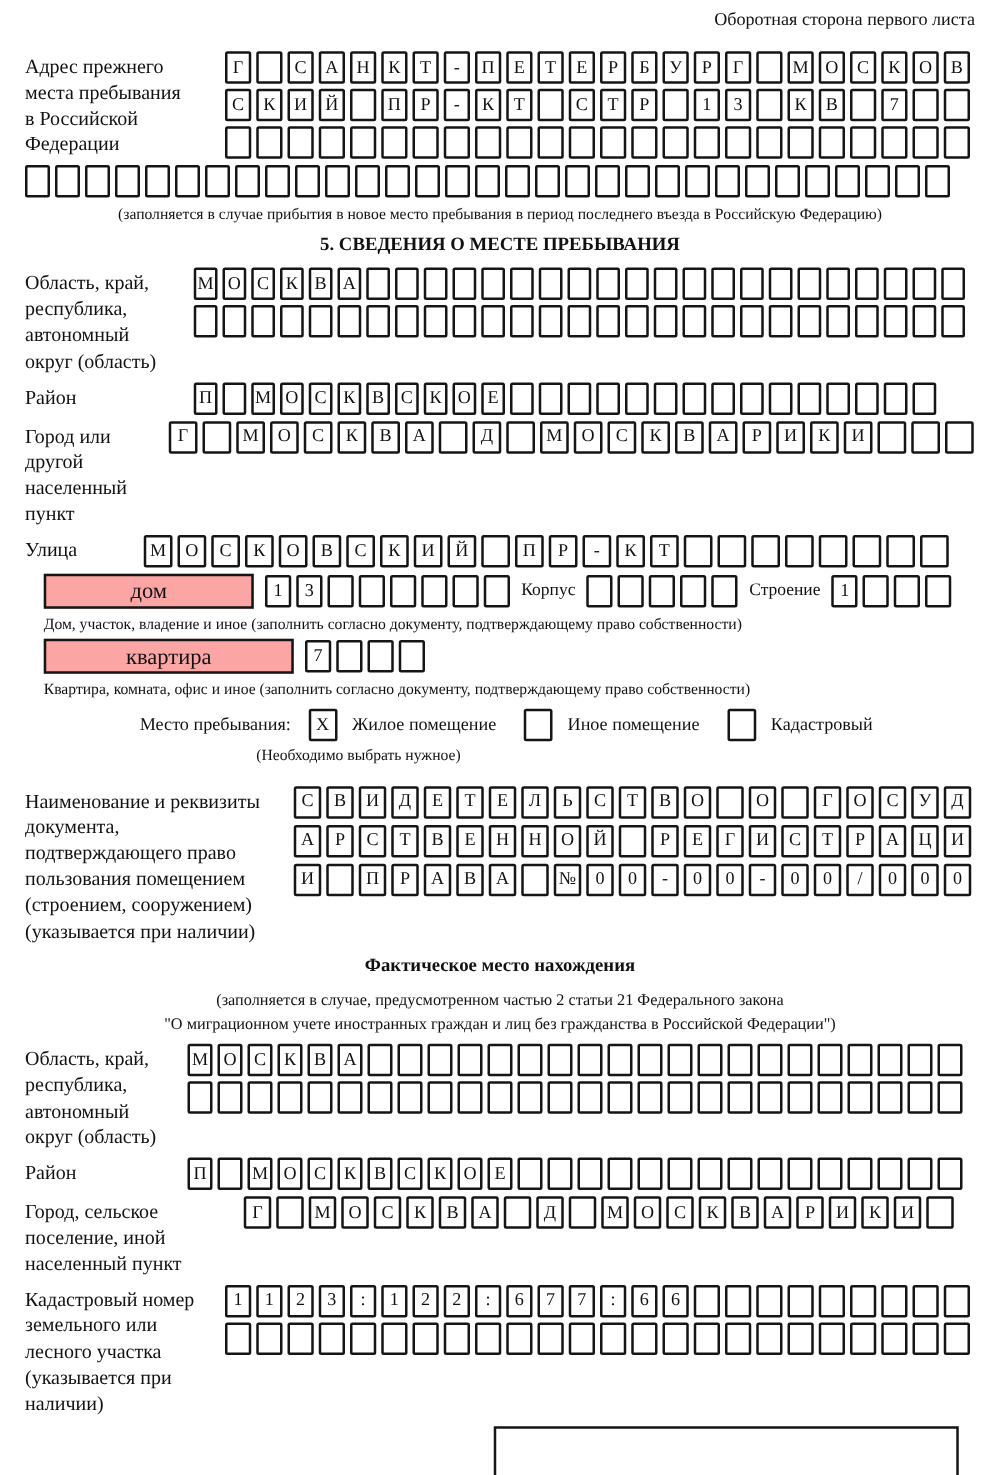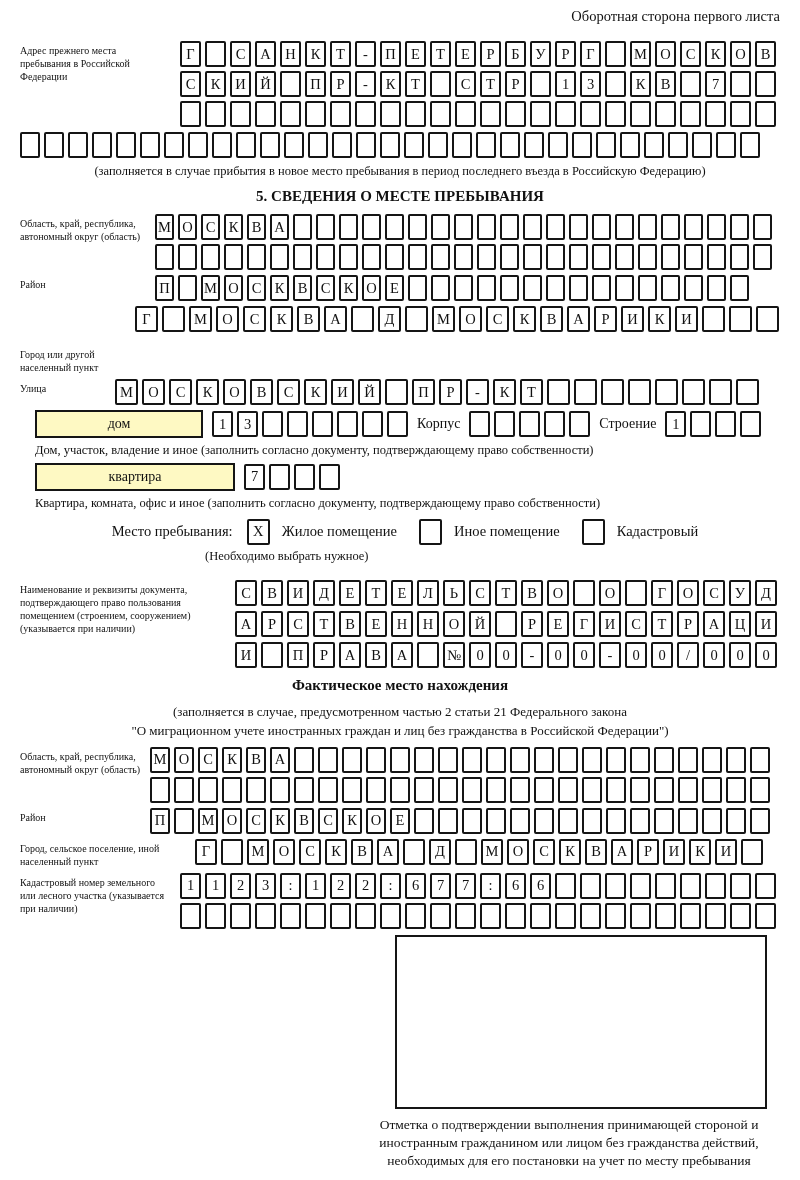--- a/index.html
+++ b/index.html
@@ -4,24 +4,24 @@
 <style>
   html,body{margin:0;padding:0;background:#fff;}
   .page{
     width:800px;height:1180px;box-sizing:border-box;
     padding:8px 20px 0 20px;background:#fff;color:#111;
     font-family:"Liberation Serif","DejaVu Serif",serif;
     overflow:hidden;position:relative;
   }
   .hdr{text-align:right;font-size:14.5px;margin-bottom:16px;}
   .field{display:flex;align-items:flex-start;margin-bottom:5px;}
-  .flabel{flex:none;font-size:10px;line-height:1.3;padding-top:3px;box-sizing:border-box;}
+  .flabel{flex:none;font-size:16px;line-height:1.3;padding-top:3px;box-sizing:border-box;}
   .lw160{width:160px;padding-right:28px;}
   .lw135{width:135px;padding-right:10px;}
-  .lw115{width:115px;padding-right:6px;margin-top:39px;}
+  .lw115{width:115px;padding-right:6px;}
   .lw95{width:95px;padding-right:6px;}
   .lw215{width:215px;padding-right:10px;}
   .lw130{width:130px;padding-right:6px;}
   .lw175{width:175px;padding-right:10px;}
   .lw160c{width:160px;padding-right:10px;}
   .cells{display:flex;flex-direction:column;gap:4px;}
   .cellrow{display:flex;gap:4px;}
   .cell{
     flex:none;box-sizing:border-box;width:20px;height:26px;
     border:2px solid #151515;border-radius:2px;background:#fff;
@@ -30,22 +30,22 @@
   }
   .pw25 .cell{width:21px;}
   .pw23 .cell{width:19px;}
   .pw26 .cell{width:22px;}
   .pw27 .cell{width:23px;}
   .fullrow{margin-bottom:5px;}
   .note{font-size:12.5px;line-height:1.3;margin-bottom:4px;}
   .center{text-align:center;}
   .sect-title{text-align:center;font-weight:bold;font-size:15px;margin:9px 0 9px;}
   .houserow{display:flex;align-items:center;gap:9px;margin:2px 0 4px 15px;}
-  .namedbox{box-sizing:border-box;border:2px solid #151515;height:28px;background:#fef9c3;
-    display:flex;align-items:center;justify-content:center;font-size:14px;}
+  .namedbox{box-sizing:border-box;border:2px solid #151515;height:28px;background:#fca5a5;
+    display:flex;align-items:center;justify-content:center;font-size:18px;}
   .dombox{width:168px;}
   .kvbox{width:200px;}
   .inlbl{font-size:14px;white-space:nowrap;}
   .sidenote{margin-left:15px;}
   .stayrow{display:flex;align-items:center;gap:14px;margin:8px 0 3px 10px;font-size:14.5px;justify-content:center;}
   .optwrap{display:inline-flex;align-items:center;gap:22px;}
   .opt{display:inline-flex;align-items:center;gap:12px;}
   .cbox{flex:none;box-sizing:border-box;width:23px;height:26px;border:2px solid #151515;border-radius:2px;
     display:inline-flex;align-items:center;justify-content:center;font-size:14.5px;background:#fff;}
   .staynote{margin:0 0 7px 185px;}

